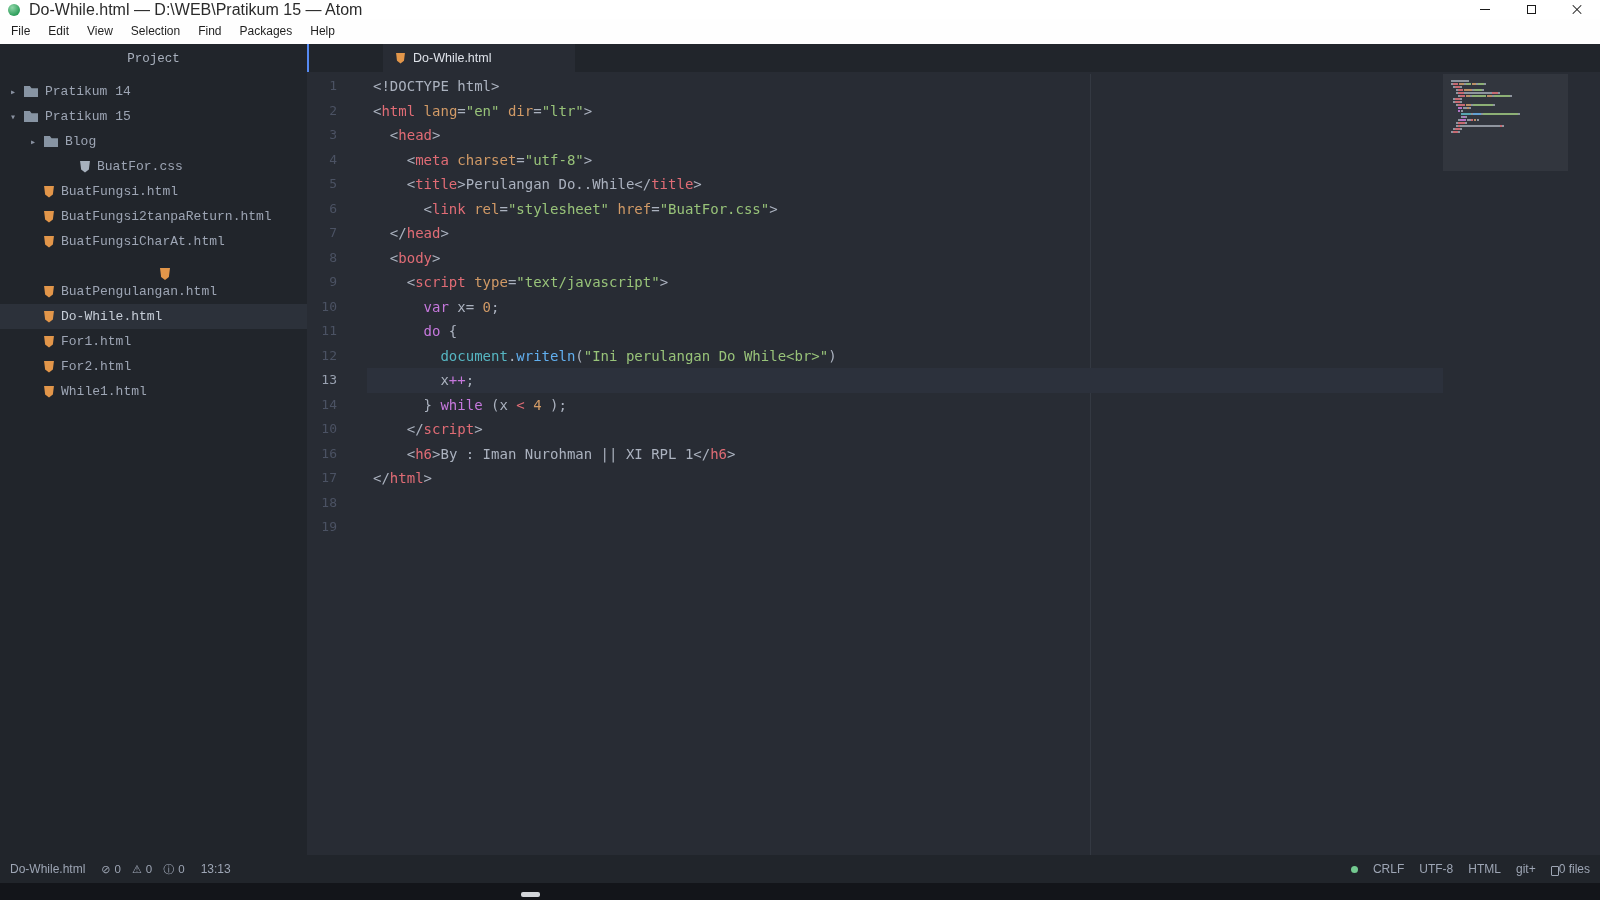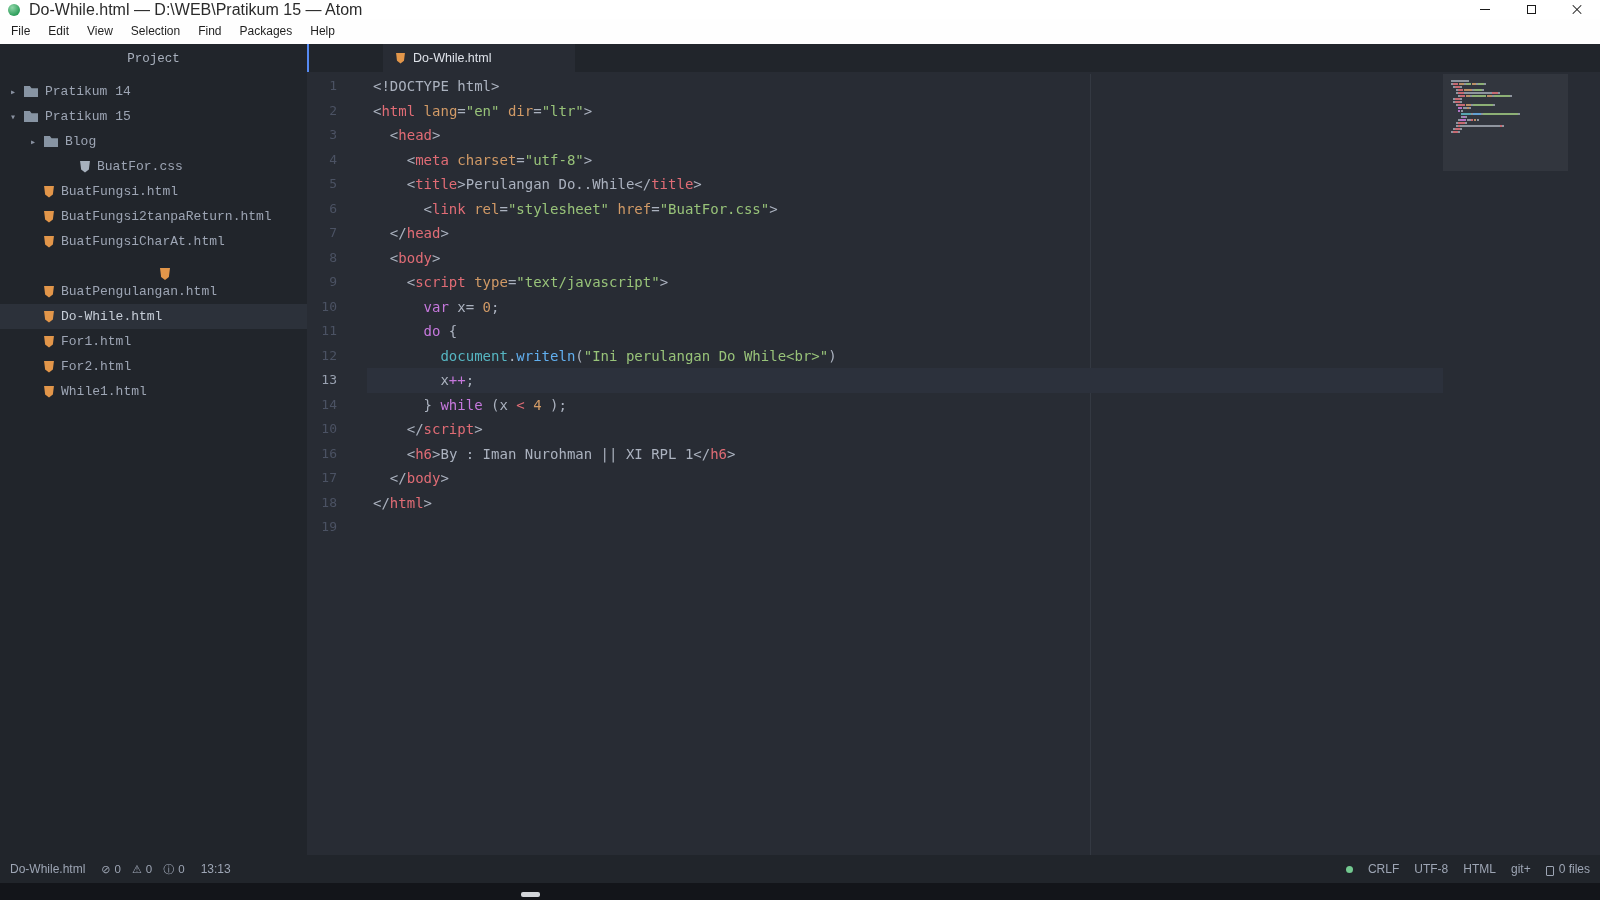--- a/index.html
+++ b/index.html
@@ -91,21 +91,21 @@
 
   
   .statusbar { flex:0 0 28px; background:var(--ui-bg,#21252b); display:flex; align-items:center;
     font-size:12px; color:var(--ui-text,#9da5b4); padding:0 10px; }
   .sb-left { display:flex; align-items:center; gap:16px; }
   .diag { display:flex; align-items:center; gap:11px; }
   .diag-item { display:flex; align-items:center; gap:4px; font-size:11.5px; }
   .diag-icon { font-size:11px; }
   .sb-right { margin-left:auto; display:flex; align-items:center; gap:15px; }
   .git-dot { width:7px; height:7px; border-radius:50%; background:var(--git-green,#73c990); }
-  .files-item { display:flex; align-items:flex-end; gap:5px; }
+  .files-item { display:flex; align-items:flex-end; }
   .file-doc-icon { width:8px; height:10px; border:1px solid #9da5b4; border-radius:1px; }
 
   
   .bottom-strip { flex:0 0 17px; background:#13151a; position:relative; }
   .taskbar-peek { position:absolute; left:521px; top:9px; width:19px; height:5px; background:#d3d6da; border-radius:2px; }
 </style>
 </head>
 <body>
 
 <div class="window">
@@ -250,21 +250,20 @@
             <div class="line"><span class="c-text">  &lt;/</span><span class="c-tag">head</span><span class="c-text">&gt;</span></div>
             <div class="line"><span class="c-text">  &lt;</span><span class="c-tag">body</span><span class="c-text">&gt;</span></div>
             <div class="line"><span class="c-text">    &lt;</span><span class="c-tag">script</span><span class="c-text"> </span><span class="c-attr">type</span><span class="c-text">=</span><span class="c-str">"text/javascript"</span><span class="c-text">&gt;</span></div>
             <div class="line"><span class="c-text">      </span><span class="c-kw">var</span><span class="c-text"> x</span><span class="c-text">= </span><span class="c-num">0</span><span class="c-text">;</span></div>
             <div class="line"><span class="c-text">      </span><span class="c-kw">do</span><span class="c-text"> {</span></div>
             <div class="line"><span class="c-text">        </span><span class="c-cyan">document</span><span class="c-text">.</span><span class="c-fn">writeln</span><span class="c-text">(</span><span class="c-str">"Ini perulangan Do While&lt;br&gt;"</span><span class="c-text">)</span></div>
             <div class="line active"><span class="c-text">        x</span><span class="c-kw">++</span><span class="c-text">;</span></div>
             <div class="line"><span class="c-text">      } </span><span class="c-kw">while</span><span class="c-text"> (x </span><span class="c-tag">&lt;</span><span class="c-text"> </span><span class="c-num">4</span><span class="c-text"> );</span></div>
             <div class="line"><span class="c-text">    &lt;/</span><span class="c-tag">script</span><span class="c-text">&gt;</span></div>
             <div class="line"><span class="c-text">    &lt;</span><span class="c-tag">h6</span><span class="c-text">&gt;</span><span class="c-text">By : Iman Nurohman || XI RPL 1</span><span class="c-text">&lt;/</span><span class="c-tag">h6</span><span class="c-text">&gt;</span></div>
-            <div class="line"><span class="c-text">  &lt;/</span><span class="c-tag">body</span><span class="c-text">&gt;</span></div>
             <div class="line"><span class="c-text">&lt;/</span><span class="c-tag">html</span><span class="c-text">&gt;</span></div>
             <div class="line"></div>
           </div>
         <div class="minimap">
           <div class="mm-overlay"></div>
           <div class="mm-code" id="mmcode">
               <div class="mline">
                 <span class="mseg b-text" style="width: 18px;"></span>
               </div>
               <div class="mline">

